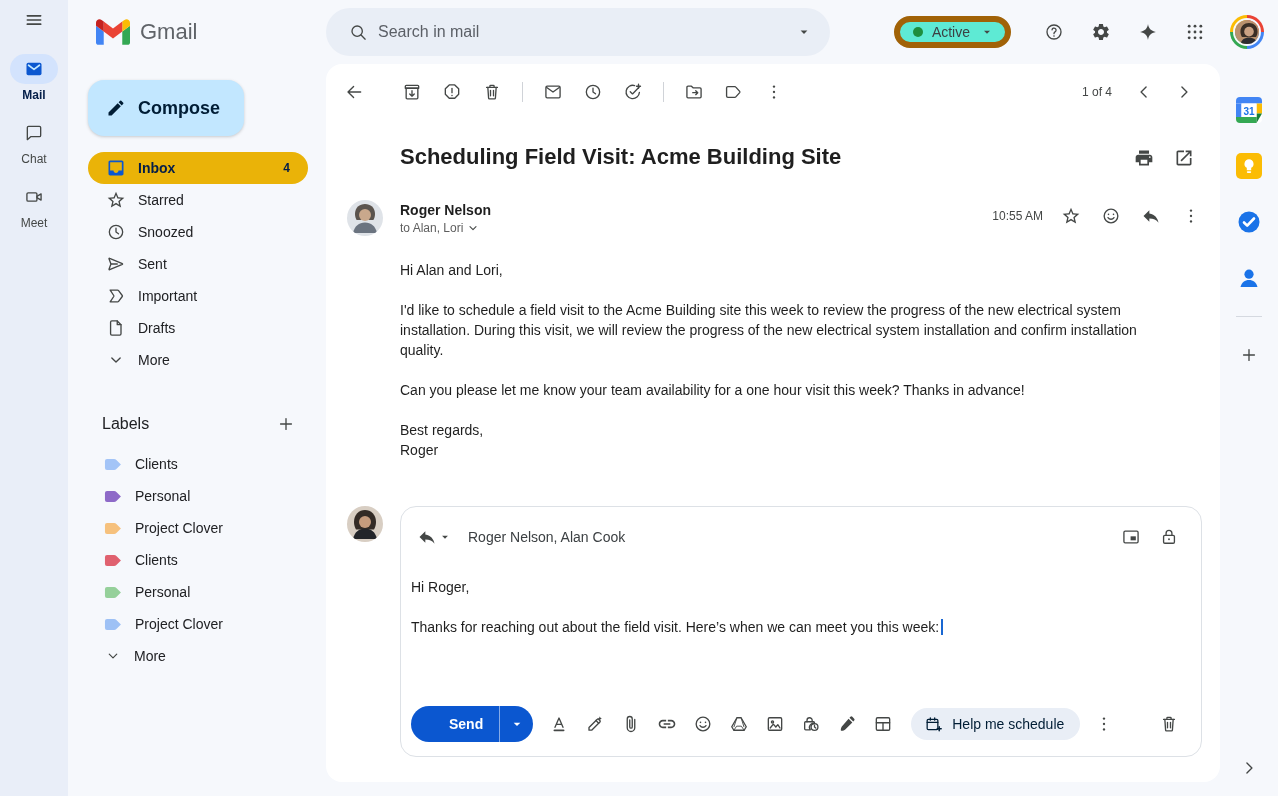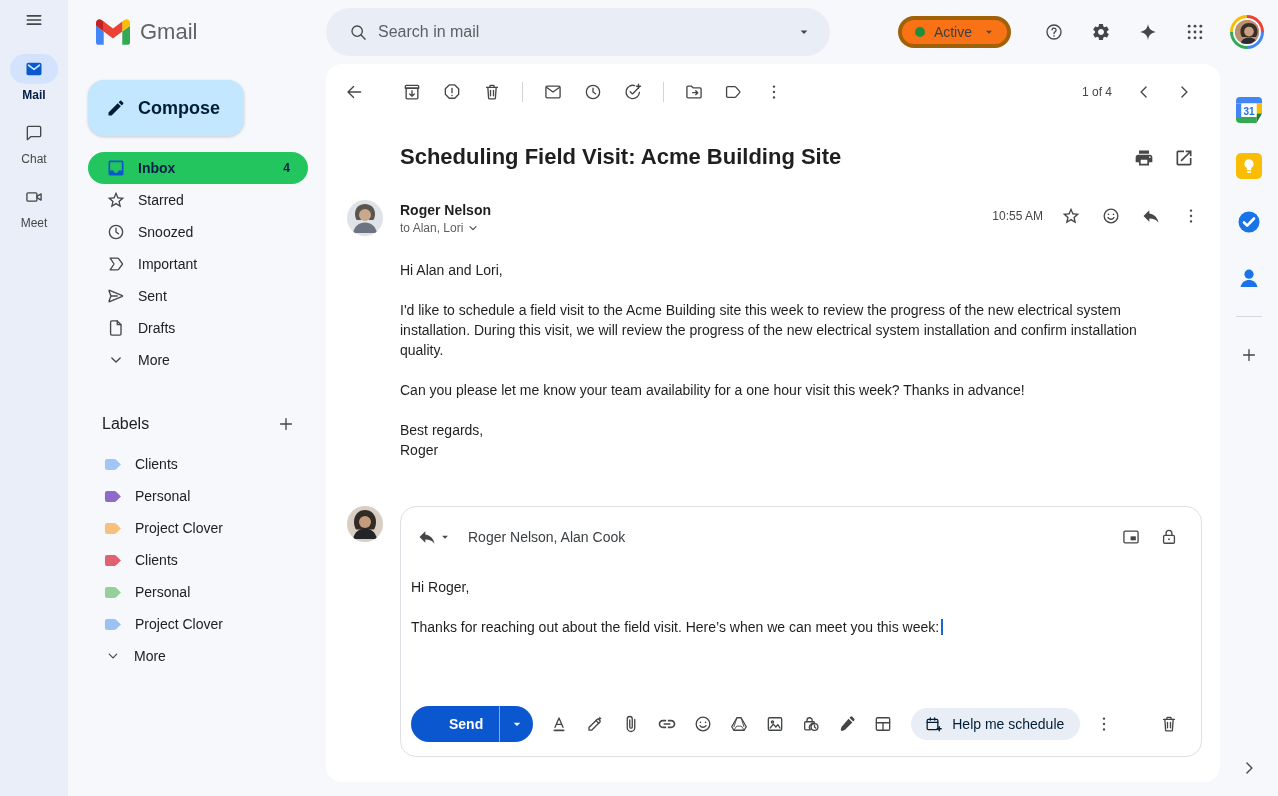--- a/index.html
+++ b/index.html
@@ -18,32 +18,32 @@
   .rest{flex:1;display:flex;flex-direction:column;min-width:0}
   .topbar{height:64px;display:flex;align-items:center;flex:none}
   .brand{width:258px;display:flex;align-items:center;gap:10px;padding-left:28px;flex:none}
   .brand-name{font-size:22px;color:#5f6368}
   .search{width:504px;height:48px;background:#e9eef6;border-radius:24px;display:flex;align-items:center;padding:0 6px 0 12px;flex:none}
   .search input{flex:1;border:0;background:transparent;outline:none;font-size:16px;color:#1f1f1f;font-family:"Liberation Sans",sans-serif}
   .search input::placeholder{color:#5b5f66;opacity:1}
   .icon-btn{width:40px;height:40px;border-radius:50%;display:flex;align-items:center;justify-content:center;cursor:pointer;flex:none}
   .icon-btn.small{width:36px;height:36px}
   .topbar-right{margin-left:auto;display:flex;align-items:center;gap:7px;padding-right:14px}
-  .active-pill{height:32px;background:#f97316;border:4px solid #a16207;border-radius:16px;display:flex;align-items:center;gap:9px;padding:0 10px 0 13px;margin-right:16px;cursor:pointer}
+  .active-pill{height:32px;background:#5eead4;border:6px solid #a16207;border-radius:16px;display:flex;align-items:center;gap:9px;padding:0 10px 0 13px;margin-right:16px;cursor:pointer}
   .active-dot{width:10px;height:10px;border-radius:50%}
   .active-txt{font-size:14px;color:#3c4043}
   .avatar-ring{width:34px;height:34px;border-radius:50%;margin-left:8px;background:conic-gradient(#ea4335 0 25%,#4285f4 25% 50%,#34a853 50% 75%,#fbbc04 75% 100%);display:flex;align-items:center;justify-content:center;cursor:pointer}
   .avatar-ring .ph{width:28px;height:28px;border-radius:50%;overflow:hidden;border:2px solid #f6f8fc}
   .ph svg{display:block}
   
   .content{flex:1;display:flex;min-height:0}
   .sidebar{width:258px;flex:none;padding-top:8px}
   .compose{margin:8px 0 16px 20px;height:56px;width:auto;display:inline-flex;align-items:center;gap:12px;padding:0 24px 0 18px;background:#c2e7ff;border-radius:16px;box-shadow:0 1px 3px rgba(60,64,67,.25);font-size:18px;font-weight:bold;color:#001d35;cursor:pointer}
   .nav-item{height:32px;margin:0 18px 0 20px;border-radius:16px;display:flex;align-items:center;gap:12px;padding:0 18px;font-size:14px;color:#202124;cursor:pointer}
-  .nav-item.sel{background:#22c55e;color:#041e49;font-weight:bold}
+  .nav-item.sel{background:#eab308;color:#041e49;font-weight:bold}
   .nav-item .cnt{margin-left:auto;font-size:12px;font-weight:bold;color:#041e49}
   .labels-head{display:flex;align-items:center;margin:30px 22px 6px 34px;font-size:16px;color:#202124}
   .labels-head .icon-btn{margin-left:auto}
   .label-item{height:32px;margin:0 18px 0 20px;border-radius:16px;display:flex;align-items:center;gap:12px;padding:0 16px;font-size:14px;color:#202124;cursor:pointer}
   .tag{width:19px;height:13px;flex:none}
   
   .main{flex:1;display:flex;min-width:0}
   .card{flex:1;background:#fff;border-radius:16px;margin-bottom:14px;display:flex;flex-direction:column;min-width:0}
   .card-toolbar{height:56px;display:flex;align-items:center;padding:0 16px 0 8px;flex:none}
   .tb-sep{width:1px;height:20px;background:#d0d3d8;margin:0 10px}
@@ -232,30 +232,30 @@
         </div>
         <div class="nav-item">
           <svg class="ic" viewBox="0 0 24 24">
               <circle cx="12" cy="12" r="8"></circle>
               <path d="M12 7.5V12l3 2.2"></path>
             </svg>
           <span>Snoozed</span>
         </div>
         <div class="nav-item">
           <svg class="ic" viewBox="0 0 24 24">
-              <path d="M5 5h8.8c.5 0 1 .2 1.3.6l4.4 5.8c.3.4.3.8 0 1.2l-4.4 5.8c-.3.4-.8.6-1.3.6H5l4.3-6.4c.2-.4.2-.8 0-1.2z"></path>
-            </svg>
-          <span>Important</span>
-        </div>
-        <div class="nav-item">
-          <svg class="ic" viewBox="0 0 24 24">
               <path d="M4.4 5.2l15.2 6.3c.4.2.4.8 0 1L4.4 18.8c-.4.2-.9-.2-.8-.6l2.1-5.7c.1-.3.1-.7 0-1L3.6 5.8c-.1-.4.4-.8.8-.6z"></path>
               <path d="M6 12h7.5"></path>
             </svg>
           <span>Sent</span>
+        </div>
+        <div class="nav-item">
+          <svg class="ic" viewBox="0 0 24 24">
+              <path d="M5 5h8.8c.5 0 1 .2 1.3.6l4.4 5.8c.3.4.3.8 0 1.2l-4.4 5.8c-.3.4-.8.6-1.3.6H5l4.3-6.4c.2-.4.2-.8 0-1.2z"></path>
+            </svg>
+          <span>Important</span>
         </div>
         <div class="nav-item">
           <svg class="ic" viewBox="0 0 24 24">
               <path d="M7 3.5h6.5l4.5 4.5v11c0 .8-.7 1.5-1.5 1.5h-9.5C6.2 20.5 5.5 19.8 5.5 19V5c0-.8.7-1.5 1.5-1.5z"></path>
               <path d="M13.5 3.5V8H18"></path>
             </svg>
           <span>Drafts</span>
         </div>
         <div class="nav-item">
           <svg class="ic" viewBox="0 0 24 24">

